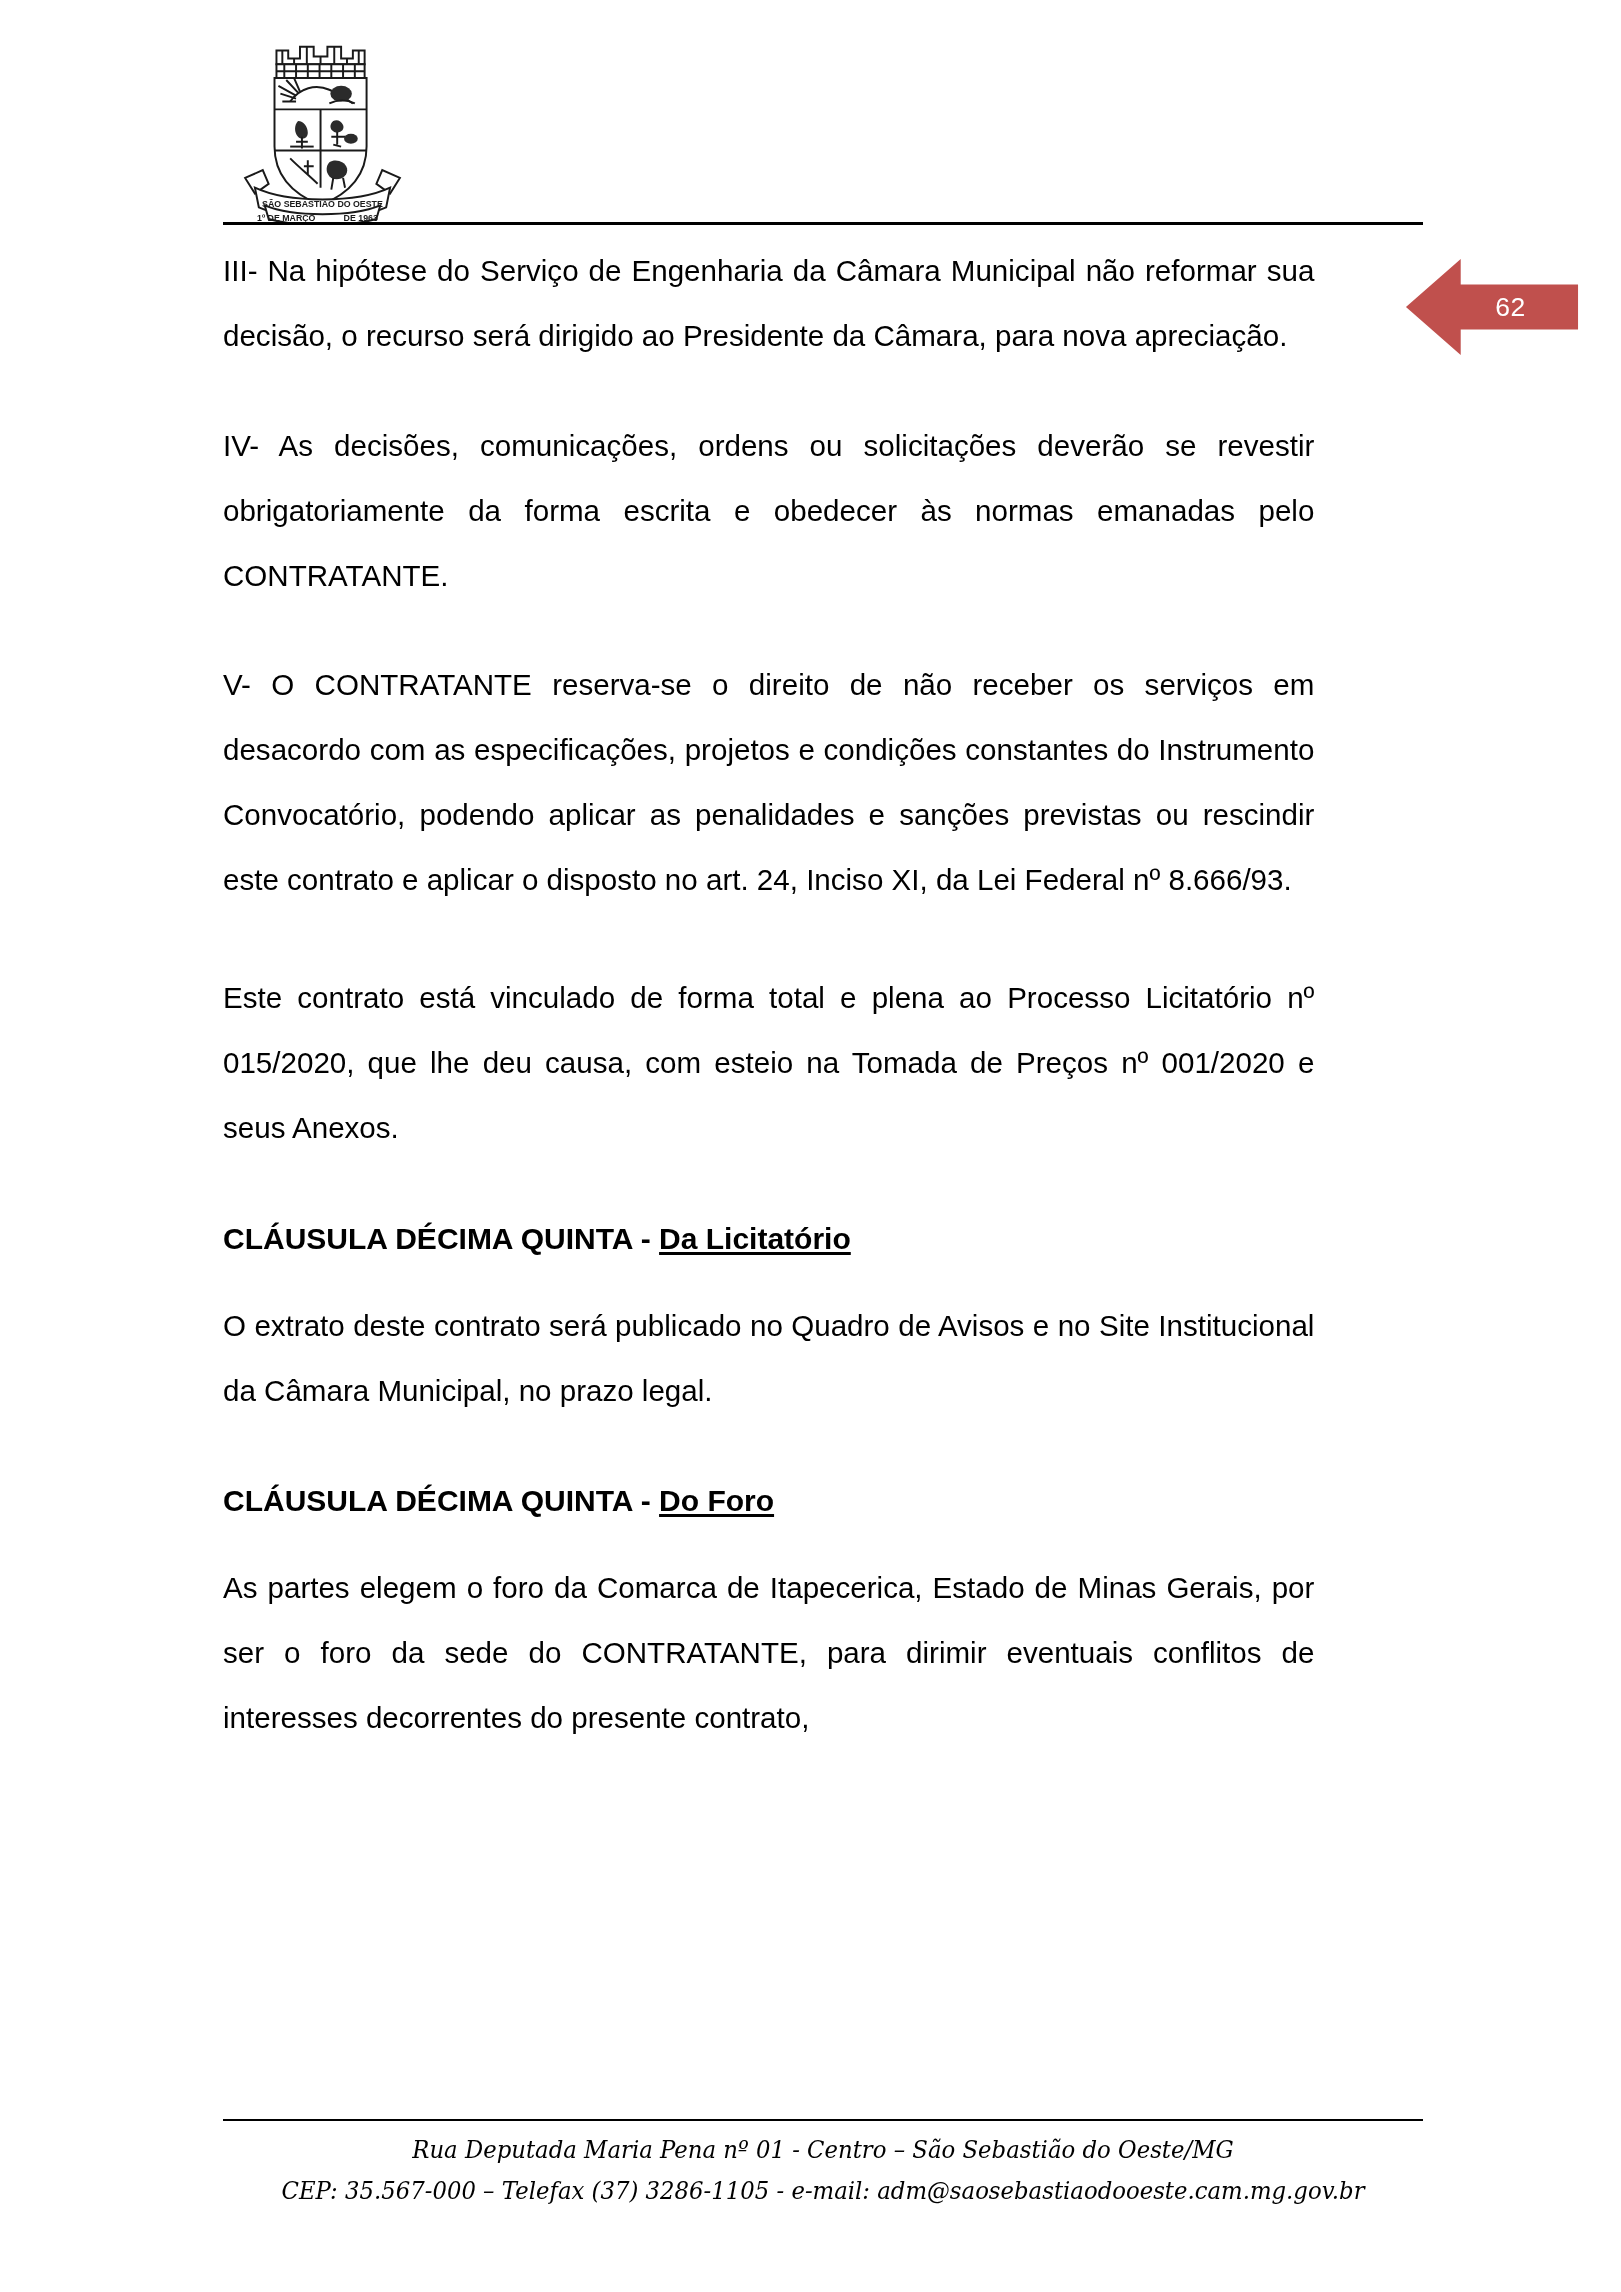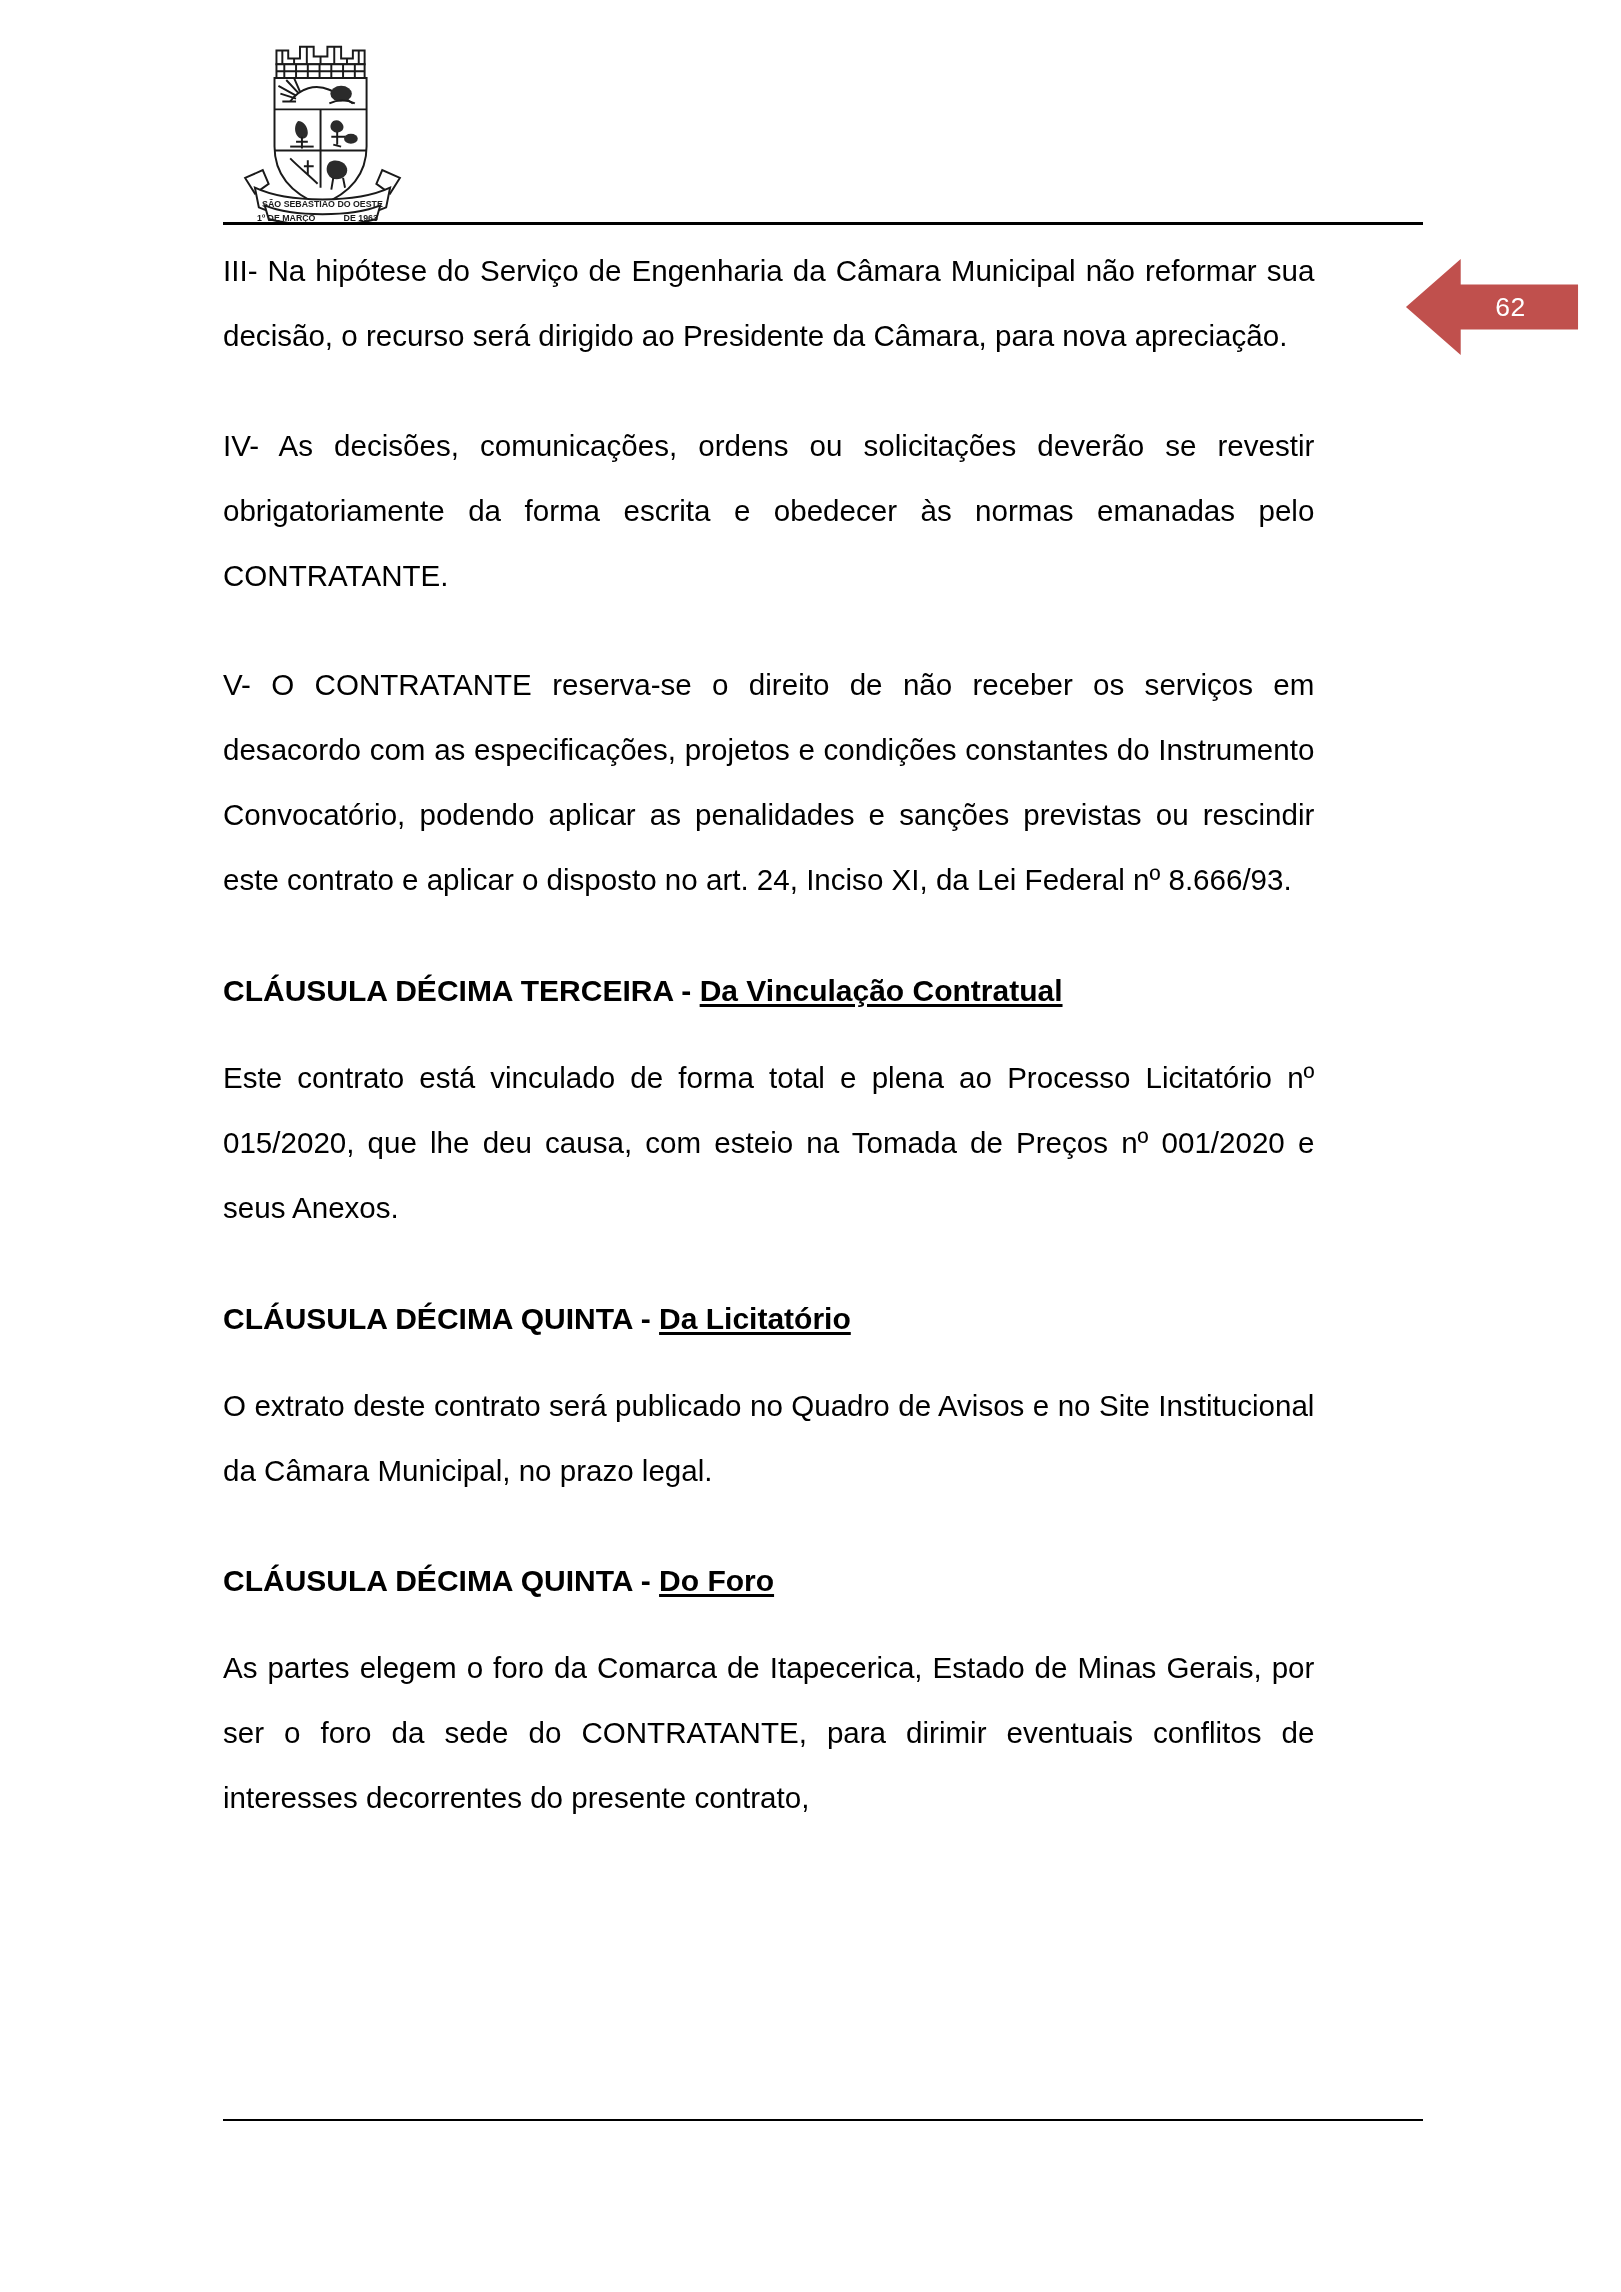--- a/index.html
+++ b/index.html
@@ -228,31 +228,34 @@
 
     <p class="para">III- Na hipótese do Serviço de Engenharia da Câmara Municipal não reformar sua decisão, o recurso será dirigido ao Presidente da Câmara, para nova apreciação.</p>
     <div class="spacer-sm"></div>
 
     <p class="para">IV- As decisões, comunicações, ordens ou solicitações deverão se revestir obrigatoriamente da forma escrita e obedecer às normas emanadas pelo CONTRATANTE.</p>
     <div class="spacer-sm"></div>
 
     <p class="para">V- O CONTRATANTE reserva-se o direito de não receber os serviços em desacordo com as especificações, projetos e condições constantes do Instrumento Convocatório, podendo aplicar as penalidades e sanções previstas ou rescindir este contrato e aplicar o disposto no art. 24, Inciso XI, da Lei Federal nº 8.666/93.</p>
     <div class="spacer-md"></div>
 
-    <h2 class="clause-heading"><span>CLÁUSULA DÉCIMA TERCEIRA - </span><span class="underlined">Da Vinculação Contratual</span></h2>
 
     <p class="para">Este contrato está vinculado de forma total e plena ao Processo Licitatório nº 015/2020, que lhe deu causa, com esteio na Tomada de Preços nº 001/2020 e seus Anexos.</p>
     <div class="spacer-md"></div>
 
     <h2 class="clause-heading"><span>CLÁUSULA DÉCIMA QUINTA - </span><span class="underlined">Da Licitatório</span></h2>
 
     <p class="para">O extrato deste contrato será publicado no Quadro de Avisos e no Site Institucional da Câmara Municipal, no prazo legal.</p>
     <div class="spacer-md"></div>
 
     <h2 class="clause-heading"><span>CLÁUSULA DÉCIMA QUINTA - </span><span class="underlined">Do Foro</span></h2>
 
     <p class="para">As partes elegem o foro da Comarca de Itapecerica, Estado de Minas Gerais, por ser o foro da sede do CONTRATANTE, para dirimir eventuais conflitos de interesses decorrentes do presente contrato,</p>
   </div>
 
   <div class="footer-rule"></div>
+  <div class="footer">
+    <div class="footer-line">Rua Deputada Maria Pena nº 01 - Centro – São Sebastião do Oeste/MG</div>
+    <div class="footer-line">CEP: 35.567-000 – Telefax (37) 3286-1105 - e-mail: adm@saosebastiaodooeste.cam.mg.gov.br</div>
+  </div>
 
 </div>
 
 
 </body></html>

